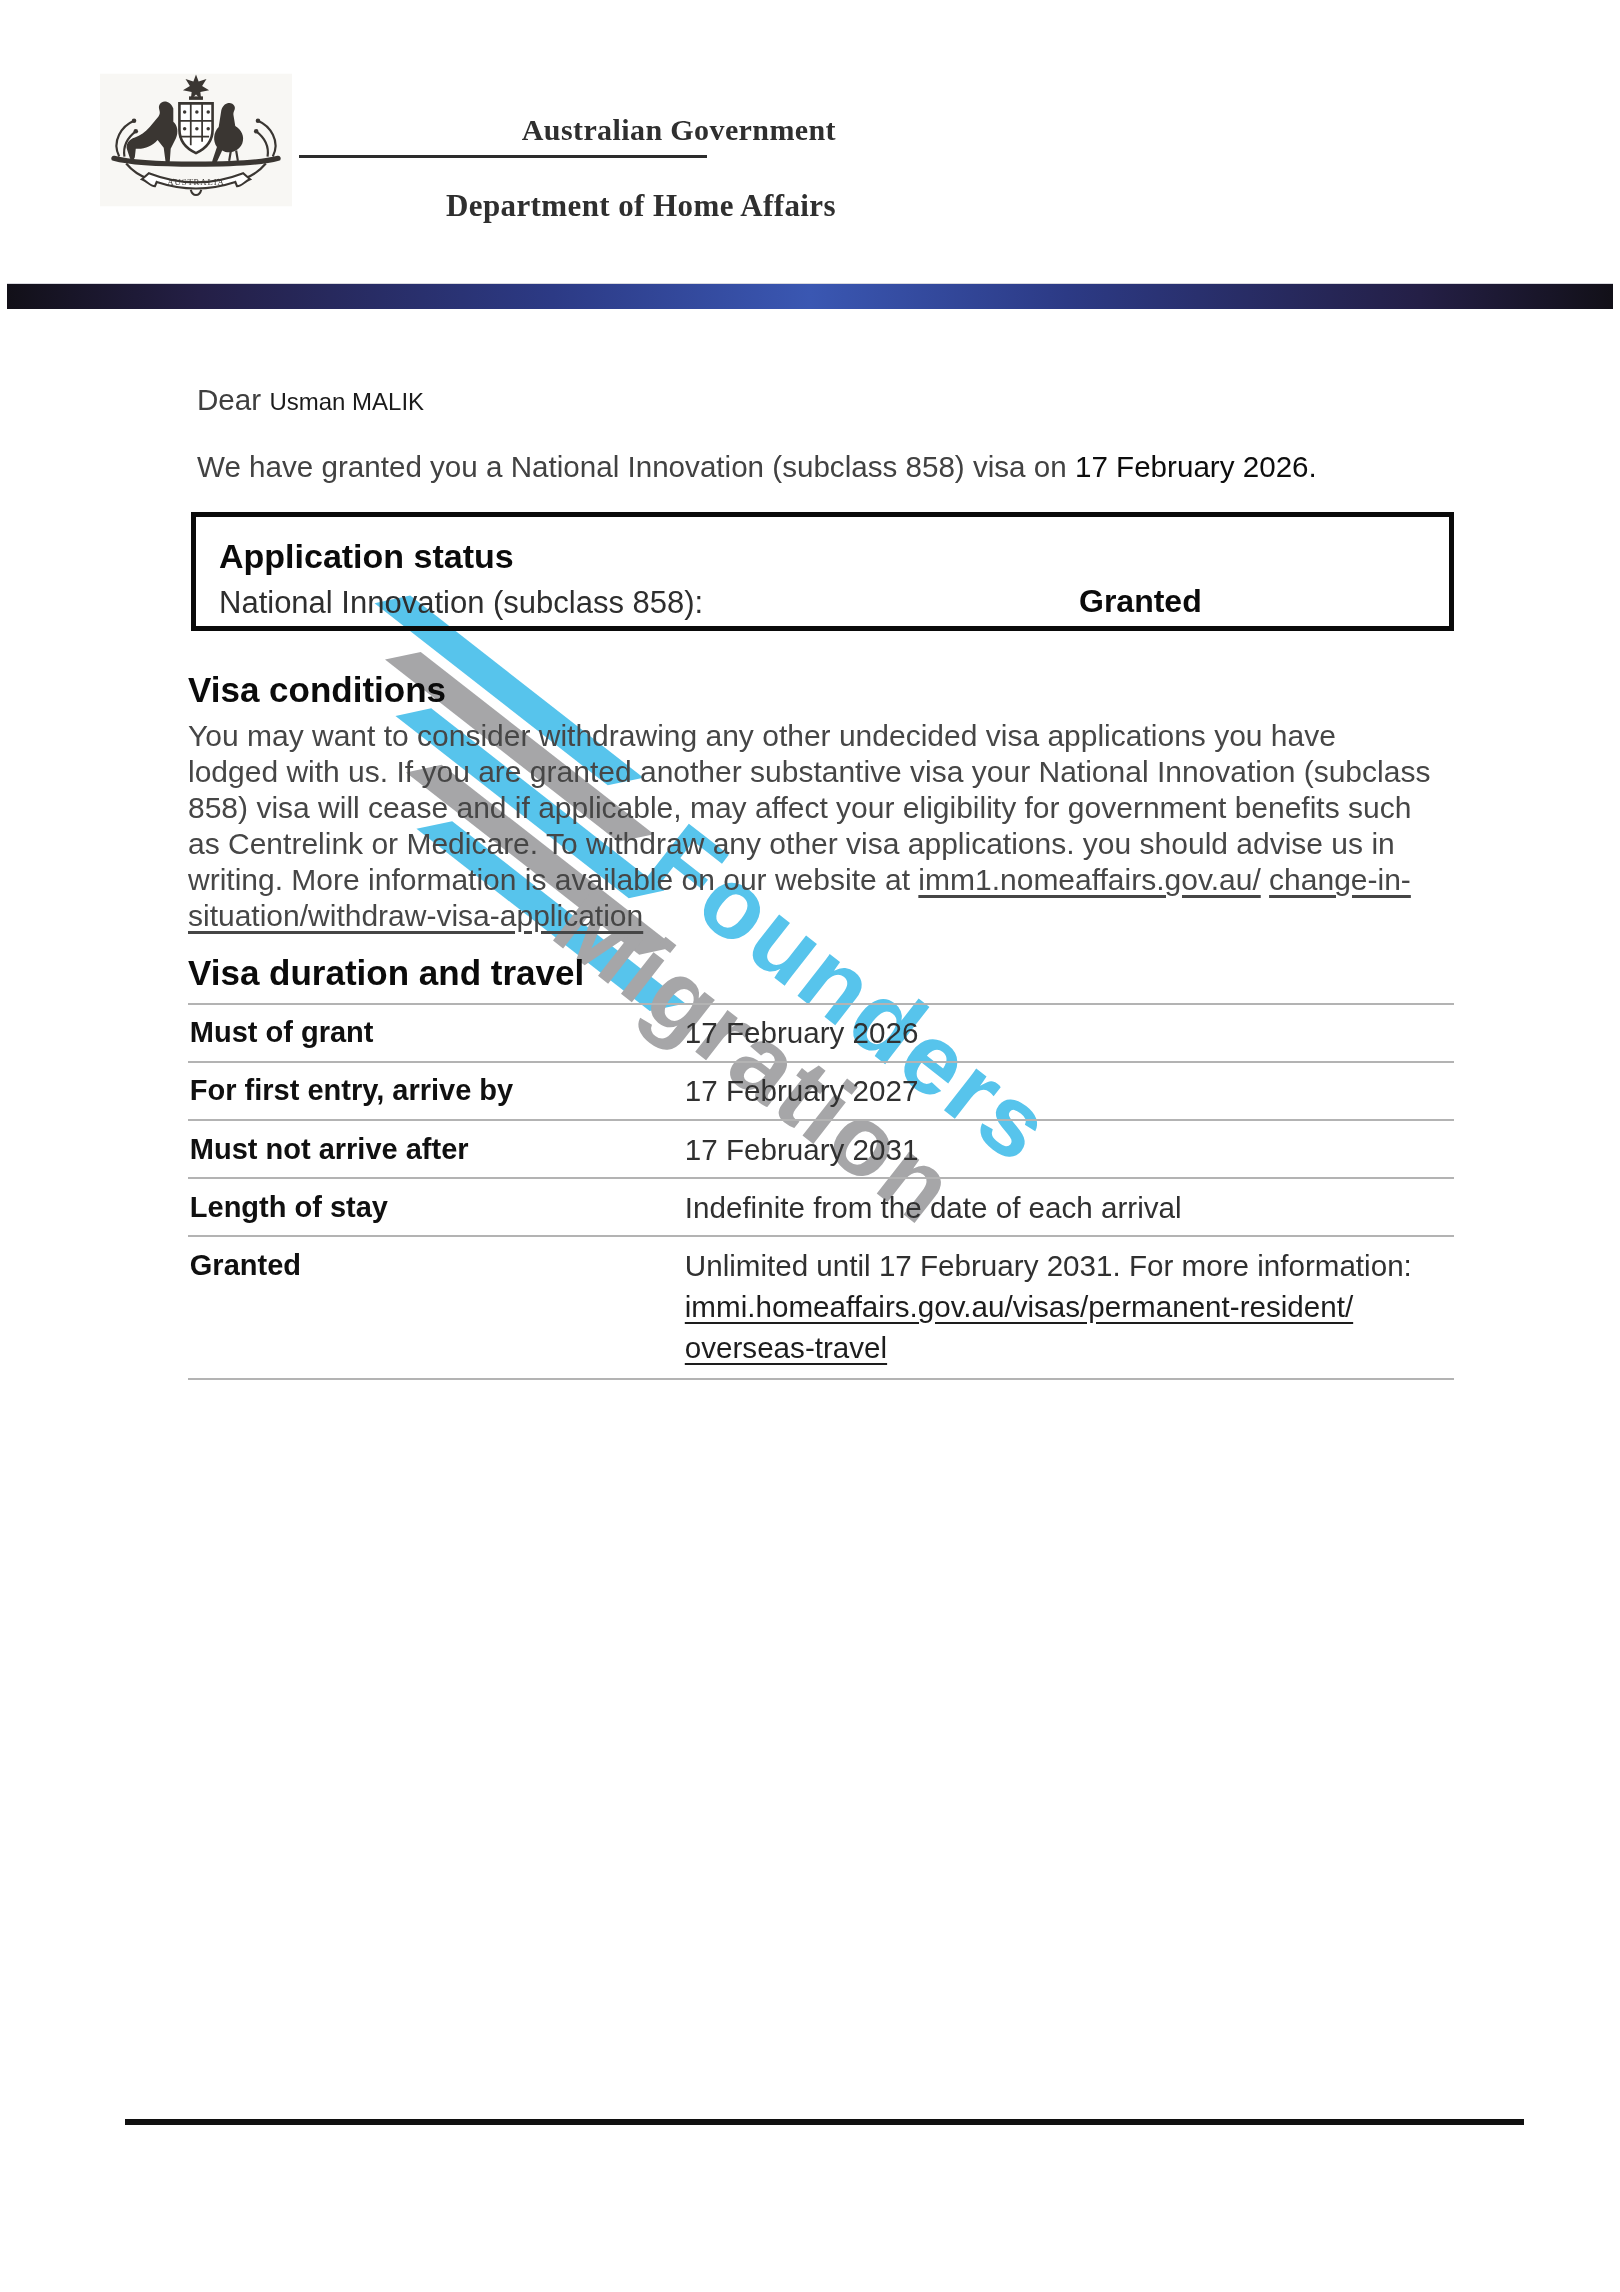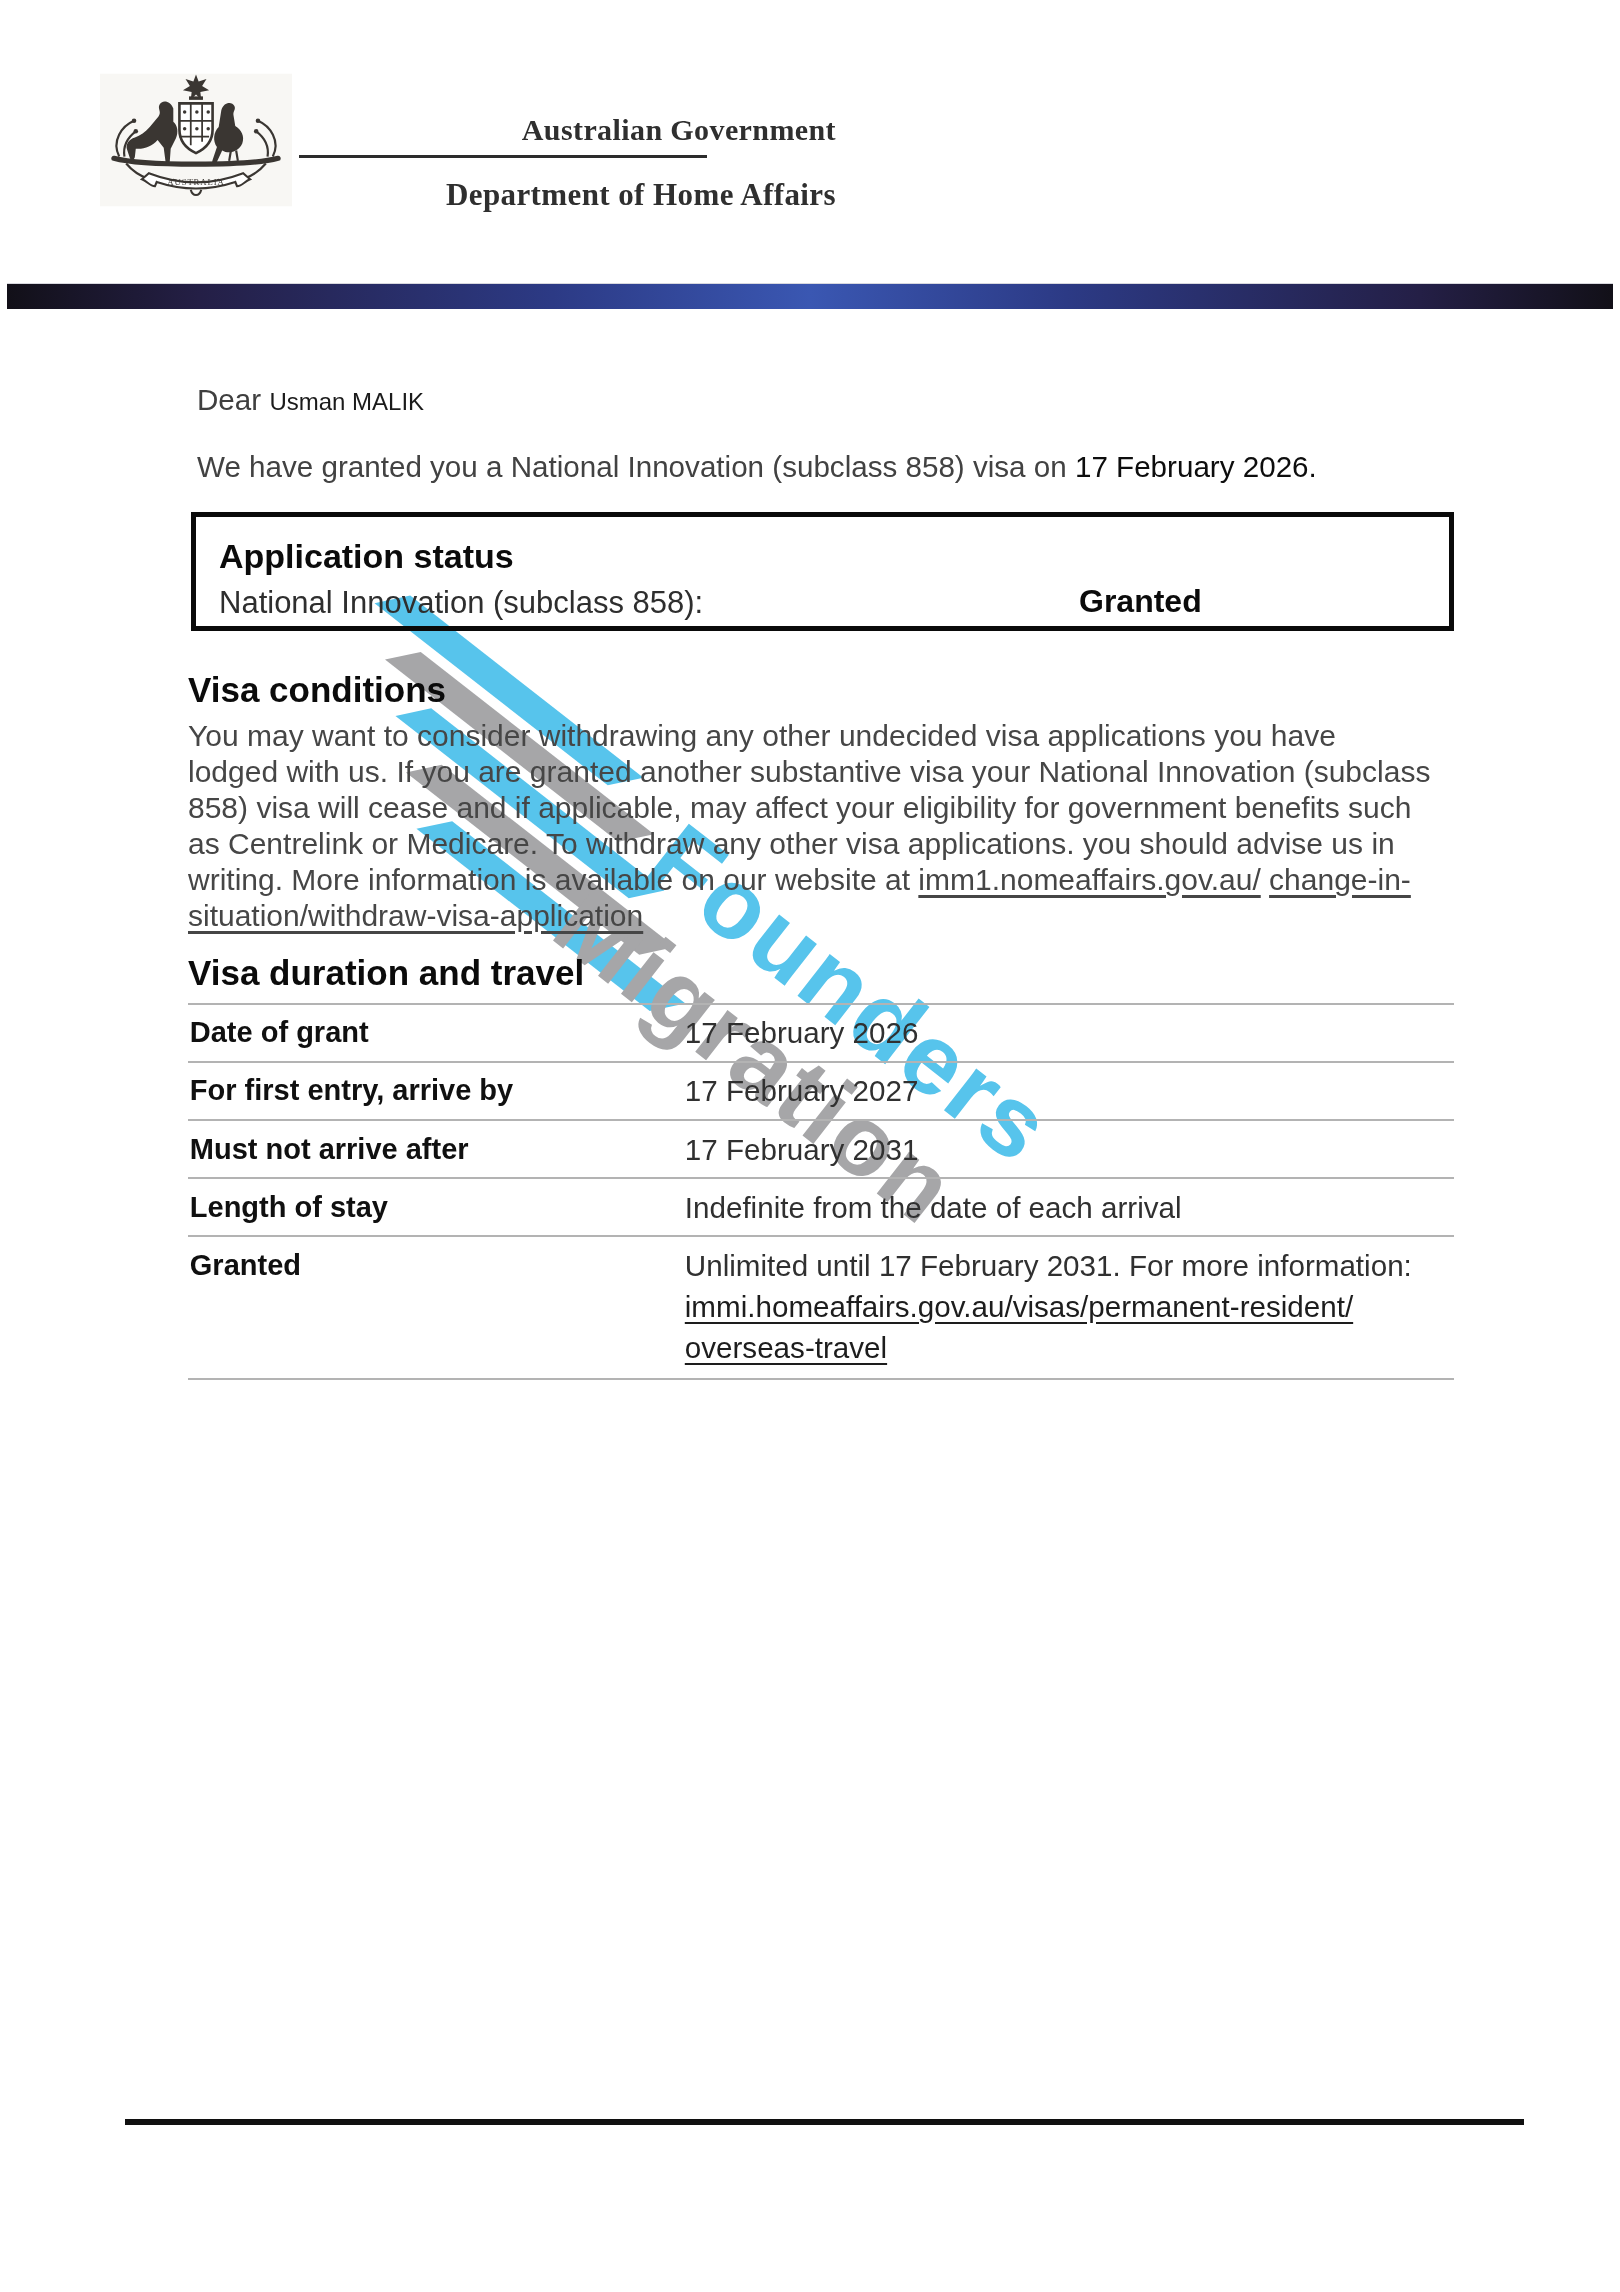--- a/index.html
+++ b/index.html
@@ -6,21 +6,21 @@
   .page{position:relative;width:1620px;height:2293px;background:#ffffff;overflow:hidden;
         font-family:"Liberation Sans",sans-serif;color:#3f3f3f;}
   .abs{position:absolute;}
   .layer{position:absolute;z-index:2;}
 
   
   .crest{left:100px;top:70px;width:192px;height:140px;}
   .hdr-text{left:299px;top:113px;width:537px;text-align:right;}
   .hdr-agency{font-family:"Liberation Serif",serif;font-weight:bold;font-size:30px;color:#2f2f2f;letter-spacing:0.4px;}
   .hdr-rule{width:408px;height:2.7px;background:#2c2c2c;margin-top:8px;}
-  .hdr-dept{font-family:"Liberation Serif",serif;font-weight:bold;font-size:31px;color:#2f2f2f;margin-top:19px;letter-spacing:0.4px;}
+  .hdr-dept{font-family:"Liberation Serif",serif;font-weight:bold;font-size:31px;color:#2f2f2f;margin-top:30px;letter-spacing:0.4px;}
   .banner{left:7.2px;top:283px;width:1606px;height:25px;z-index:2;
     background:linear-gradient(90deg,#121018 0%,#241f46 12%,#2c3a85 34%,#3a57b2 50%,#2c3a85 66%,#241f46 88%,#121018 100%);
     border-top:0.9px solid #d8d8de;}
 
   
   .greeting{left:197px;top:383px;font-size:29.6px;color:#3f3f3f;}
   .greeting b{font-size:24px;font-weight:normal;color:#1b1b1b;}
   .intro{left:197px;top:450px;font-size:29.6px;color:#424242;}
   .intro .date{color:#0d0d0d;}
 
@@ -134,21 +134,21 @@
     <div><span>writing. More information is available on our website at </span><a href="#">imm1.nomeaffairs.gov.au/</a><span> </span><a href="#">change-in-</a></div>
     <div><a href="#">situation/withdraw-visa-application</a></div>
   </div>
 
   <div class="layer vd-head">Visa duration and travel</div>
 
   <div class="layer table">
     <div class="sep"></div>
 
     <div class="trow">
-      <div class="tlabel">Date of grant</div>
+      <div class="tlabel">Must of grant</div>
       <div class="tvalue">17 February 2026</div>
     </div>
     <div class="sep"></div>
 
     <div class="trow">
       <div class="tlabel">For first entry, arrive by</div>
       <div class="tvalue">17 February 2027</div>
     </div>
     <div class="sep"></div>
 

